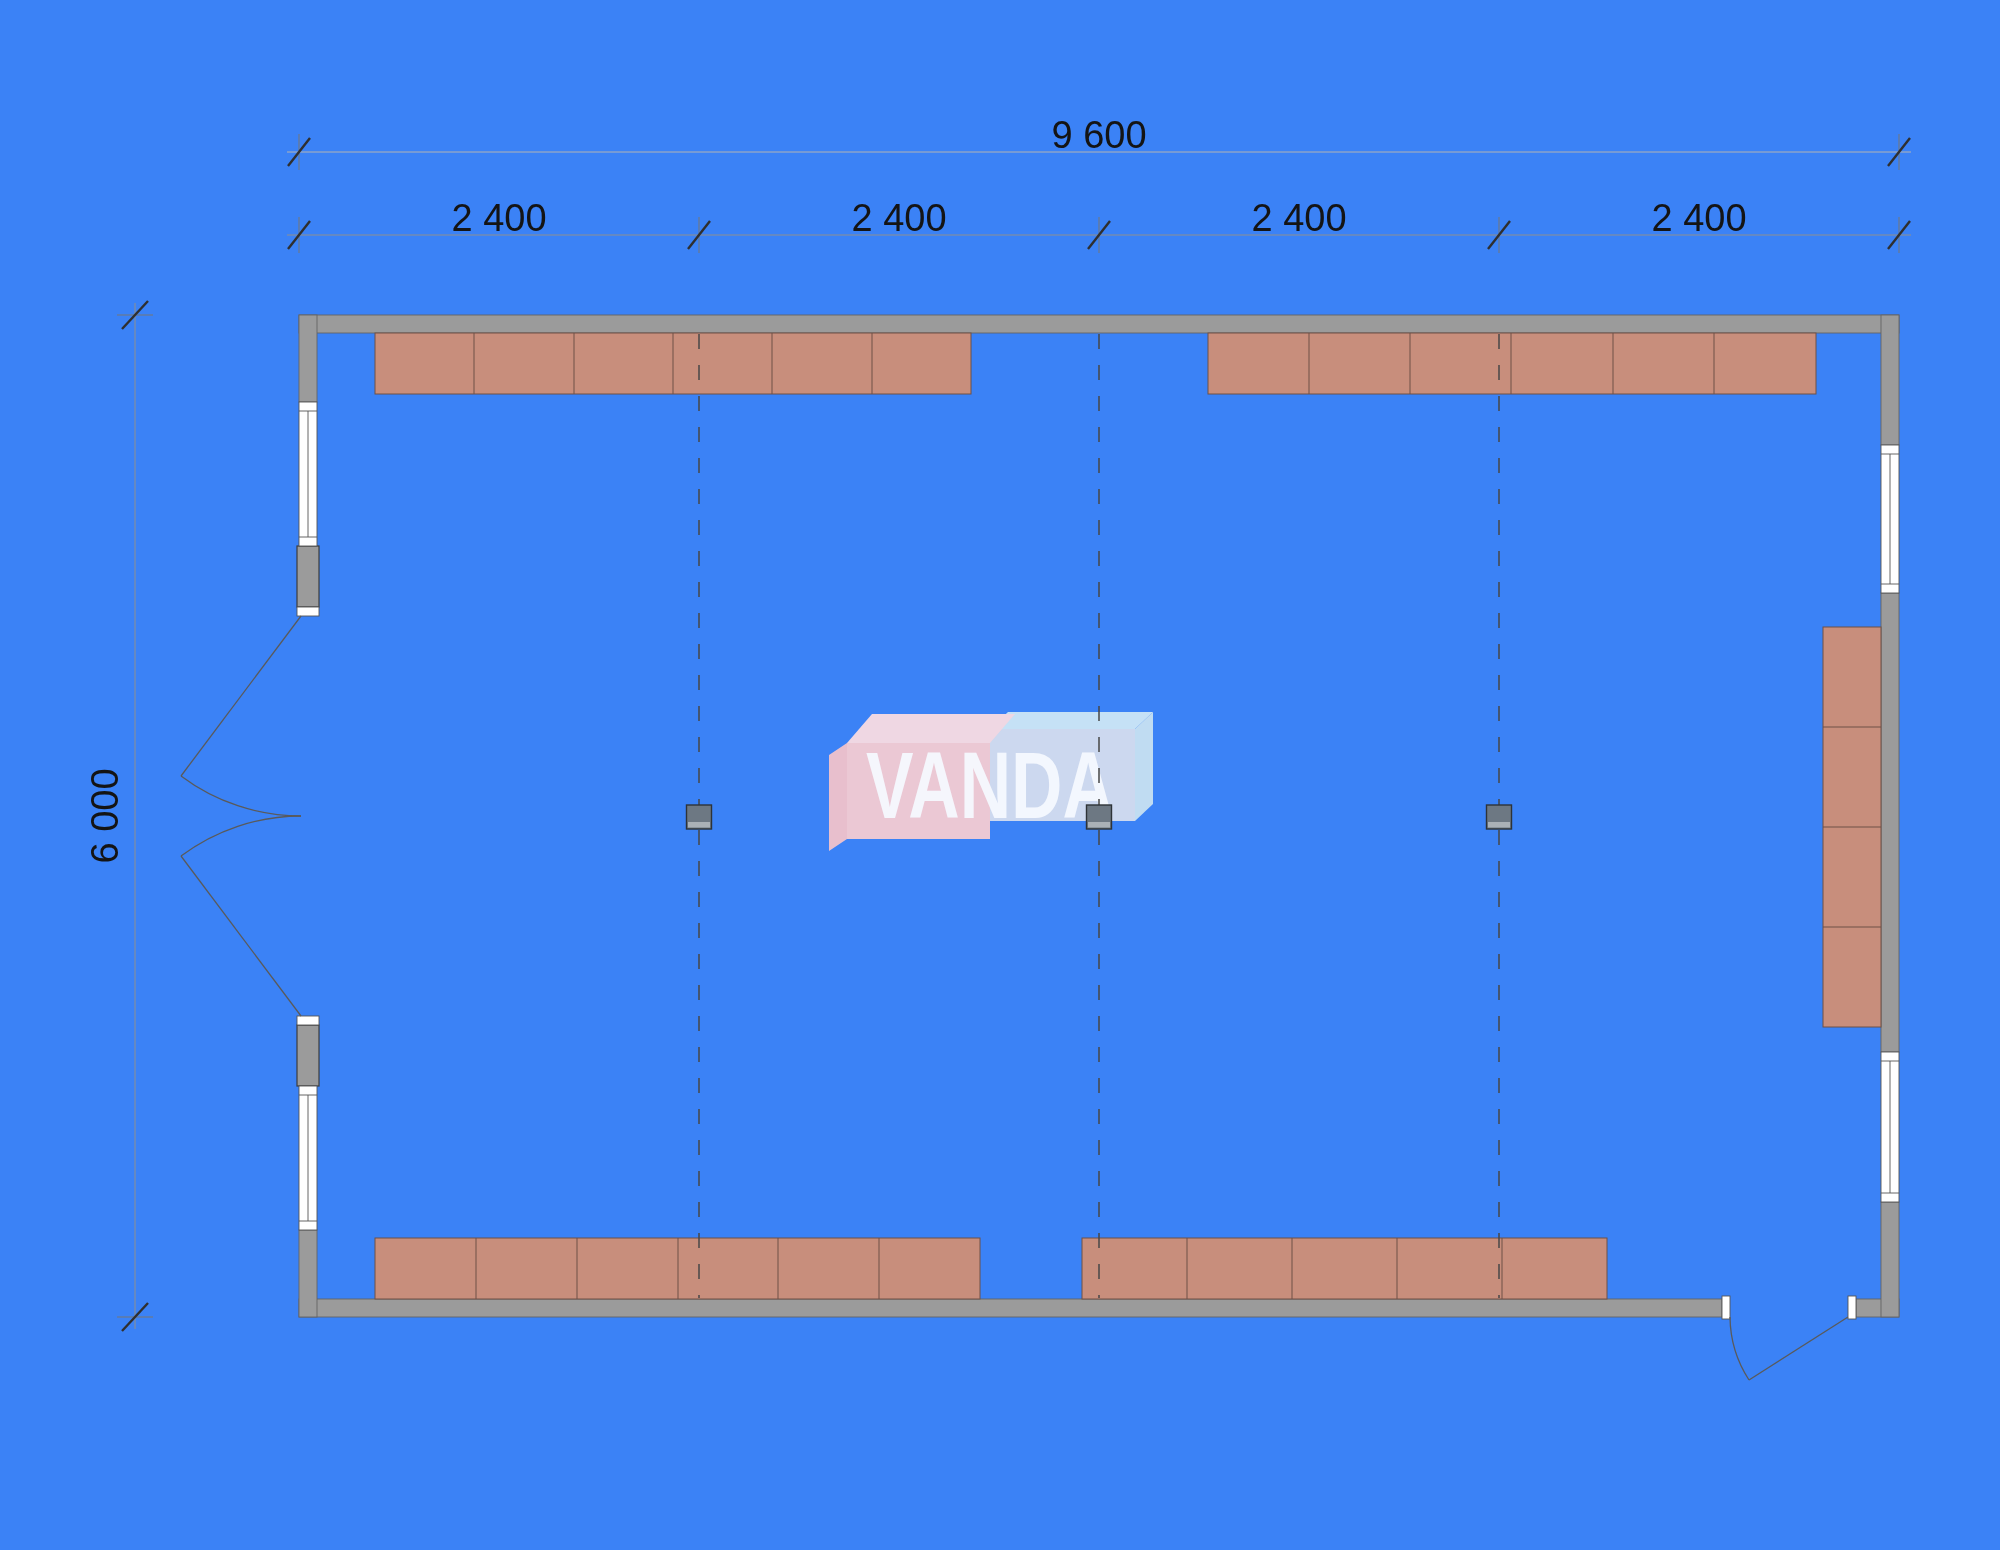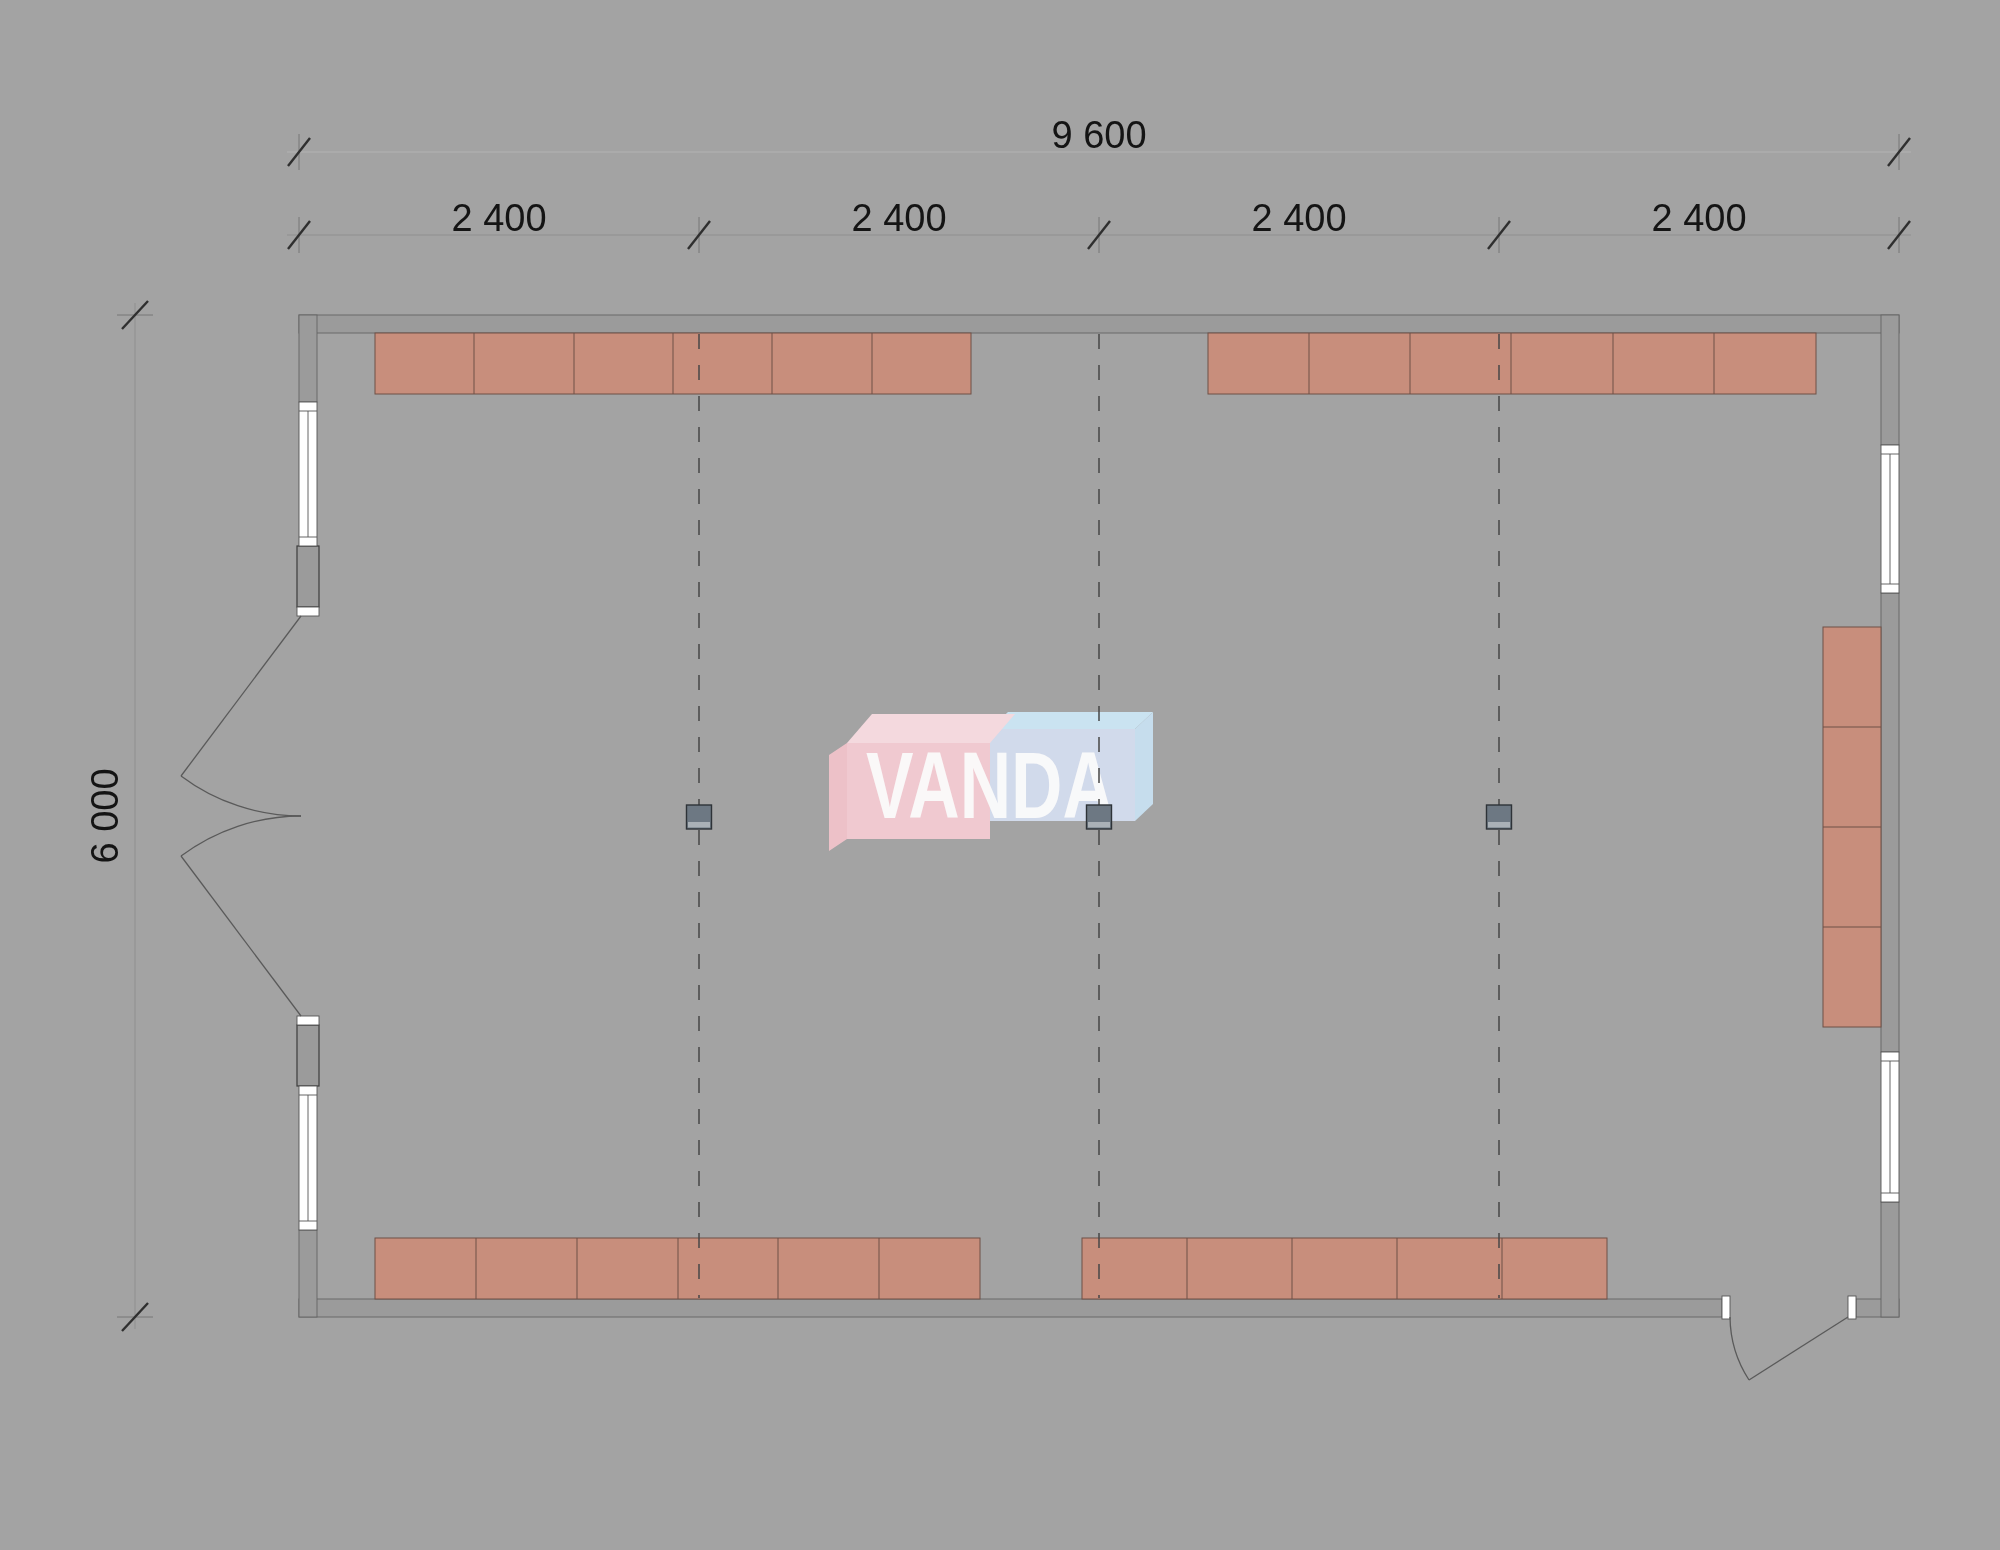--- a/index.html
+++ b/index.html
@@ -1,16 +1,16 @@
 <!DOCTYPE html>
 <html><head>
 <meta charset="utf-8">
 <style>
   html,body{margin:0;padding:0;background:#ffffff;}
-  .canvas{position:relative;width:2000px;height:1550px;background:#a3a3a3;overflow:hidden;}
+  .canvas{position:relative;width:2000px;height:1550px;background:#3b82f6;overflow:hidden;}
   svg{position:absolute;left:0;top:0;}
   .dim-text{font-family:"Liberation Sans", sans-serif;font-size:38px;fill:#141414;}
   .dim-line-light{stroke:#b3b3b3;stroke-width:1;}
   .dim-line{stroke:#8f8f8f;stroke-width:1;}
   .dim-cross{stroke:#777777;stroke-width:1;}
   .dim-slash{stroke:#2f2f2f;stroke-width:2.4;}
   .wall{stroke:#646464;stroke-width:0.9;}
   .pier{stroke:#3c3c3c;stroke-width:1.2;}
   .jamb{fill:#ffffff;stroke:#555555;stroke-width:0.9;}
   .win{fill:#ffffff;stroke:#555555;stroke-width:0.9;}

